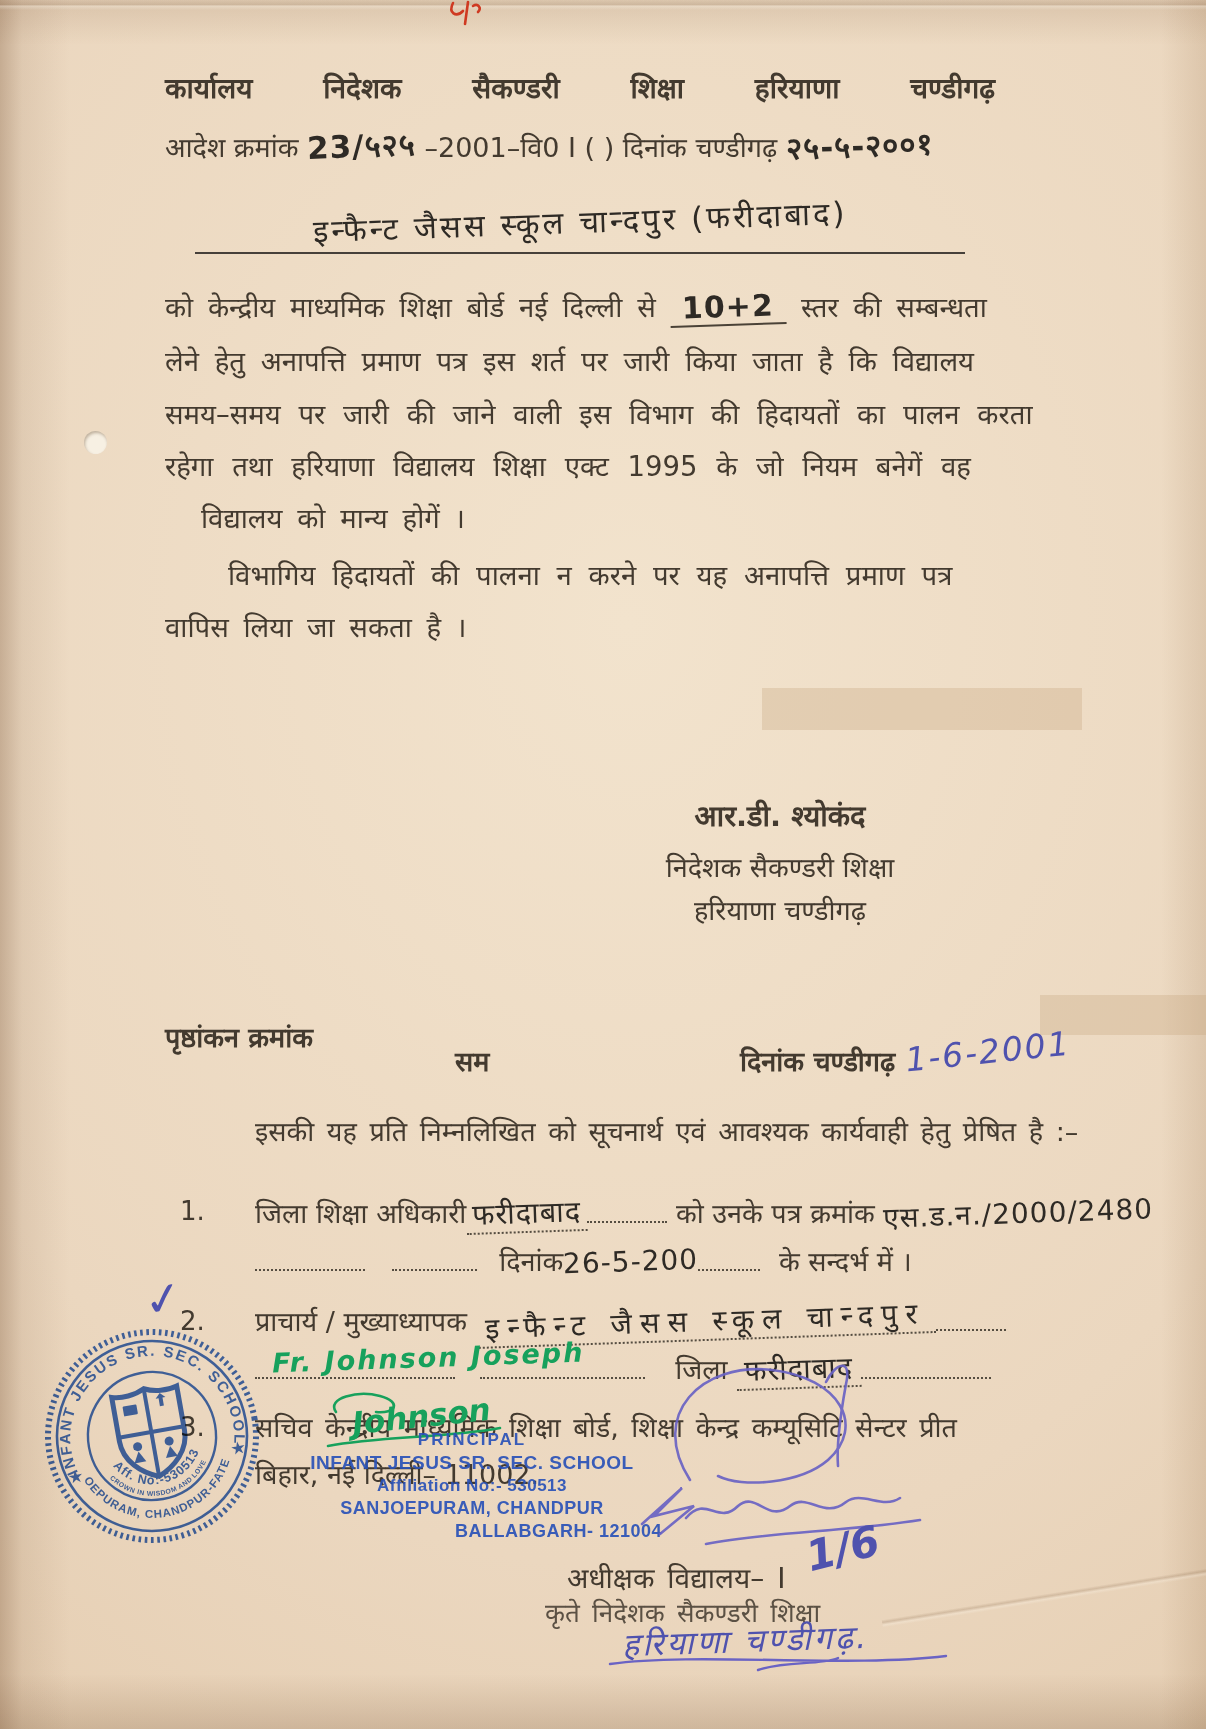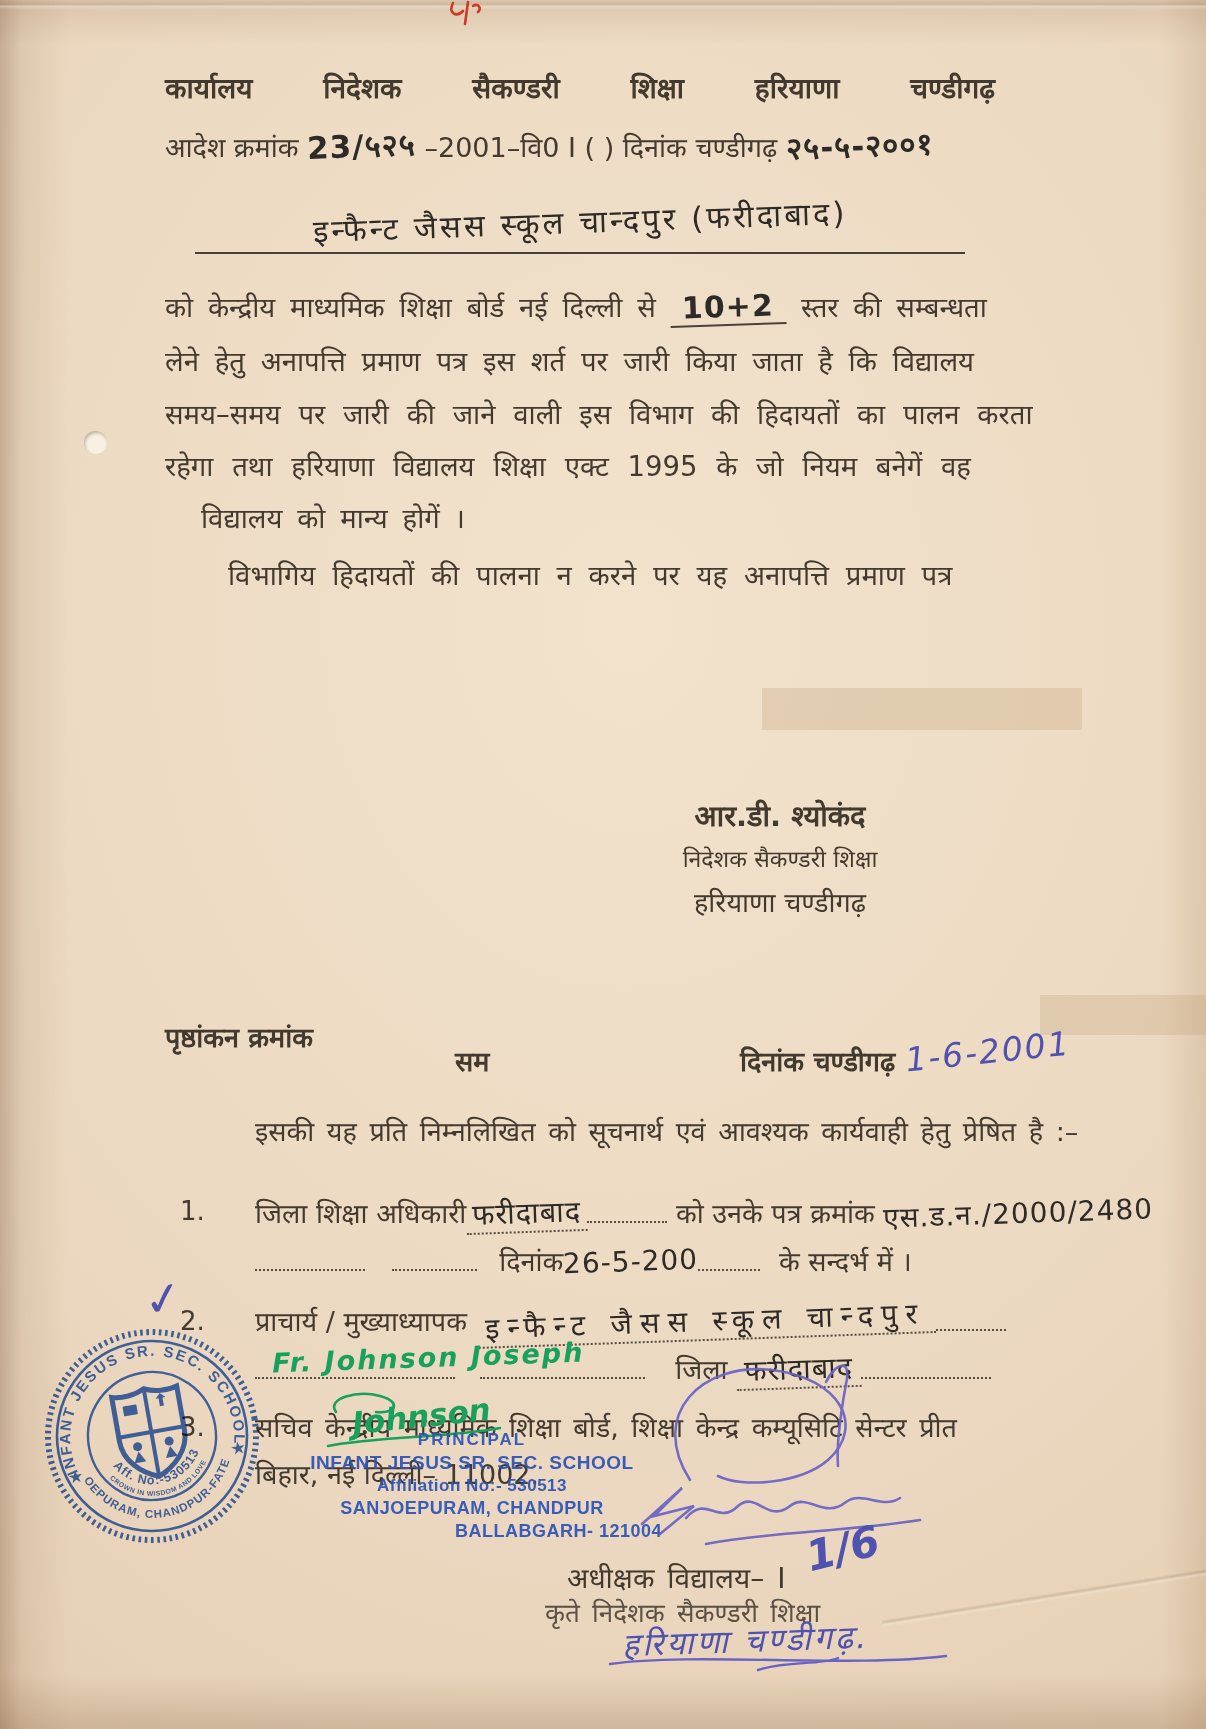--- a/index.html
+++ b/index.html
@@ -64,24 +64,25 @@
     <span>को केन्द्रीय माध्यमिक शिक्षा बोर्ड नई दिल्ली से</span>
     <span class="hwb uline" style="font-size:30px; font-weight:bold;">10+2</span>
     <span>स्तर की सम्बन्धता</span>
   </div>
   <div class="abs printed" style="left:165px; top:342px; font-size:27.5px; word-spacing:7px; white-space:nowrap;">लेने हेतु अनापत्ति  प्रमाण पत्र इस शर्त पर जारी किया जाता है कि विद्यालय</div>
   <div class="abs printed" style="left:165px; top:395px; font-size:27.5px; word-spacing:9px; white-space:nowrap;">समय–समय पर जारी की जाने वाली इस विभाग की हिदायतों का पालन करता</div>
   <div class="abs printed" style="left:165px; top:447px; font-size:27.5px; word-spacing:10px; white-space:nowrap;">रहेगा तथा हरियाणा विद्यालय शिक्षा एक्ट 1995  के जो नियम बनेगें वह</div>
   <div class="abs printed" style="left:165px; top:499px; font-size:27.5px; word-spacing:6px; white-space:nowrap;margin-left:36px;">विद्यालय को मान्य होगें ।</div>
 
   <div class="abs printed" style="left:228px; top:556px; font-size:27.5px; word-spacing:8px; white-space:nowrap;">विभागिय हिदायतों की पालना न करने पर  यह अनापत्ति प्रमाण पत्र</div>
+  <div class="abs printed" style="left:165px; top:608px; font-size:27.5px; word-spacing:6px; white-space:nowrap;">वापिस लिया जा सकता है ।</div>
 
   <div class="abs printed center" style="left:615px; top:795px; width:330px; line-height:43px;">
     <div style="font-size:29px; font-weight:600;">आर.डी. श्योकंद</div>
-    <div style="font-size:23px;">निदेशक सैकण्डरी शिक्षा</div>
+    <div style="font-size:27px;margin-top:8px;">निदेशक सैकण्डरी शिक्षा</div>
     <div style="font-size:27px;">हरियाणा चण्डीगढ़</div>
   </div>
 
   <div class="abs printed" style="left:165px; top:1018px; font-size:27px; font-weight:600;">पृष्ठांकन क्रमांक</div>
   <div class="abs printed" style="left:455px; top:1042px; font-size:27px; font-weight:600;">सम</div>
   <div class="abs printed" style="left:740px; top:1042px; font-size:27px; font-weight:600;">दिनांक चण्डीगढ़</div>
   <div class="abs hw-blue" style="left:905px; top:1032px; font-size:33px; font-style:italic; transform:rotate(-6deg); letter-spacing:2px;">1-6-2001</div>
 
   <div class="abs printed" style="left:255px; top:1112px; font-size:27px; word-spacing:4px; white-space:nowrap;">इसकी यह प्रति निम्नलिखित को सूचनार्थ एवं आवश्यक कार्यवाही हेतु प्रेषित है :–</div>
 

